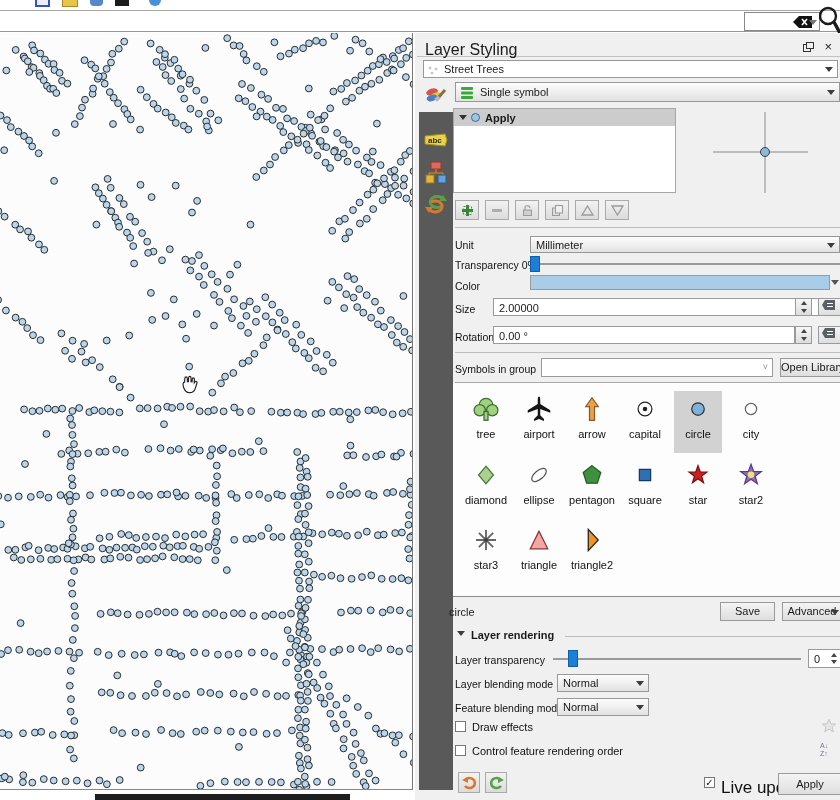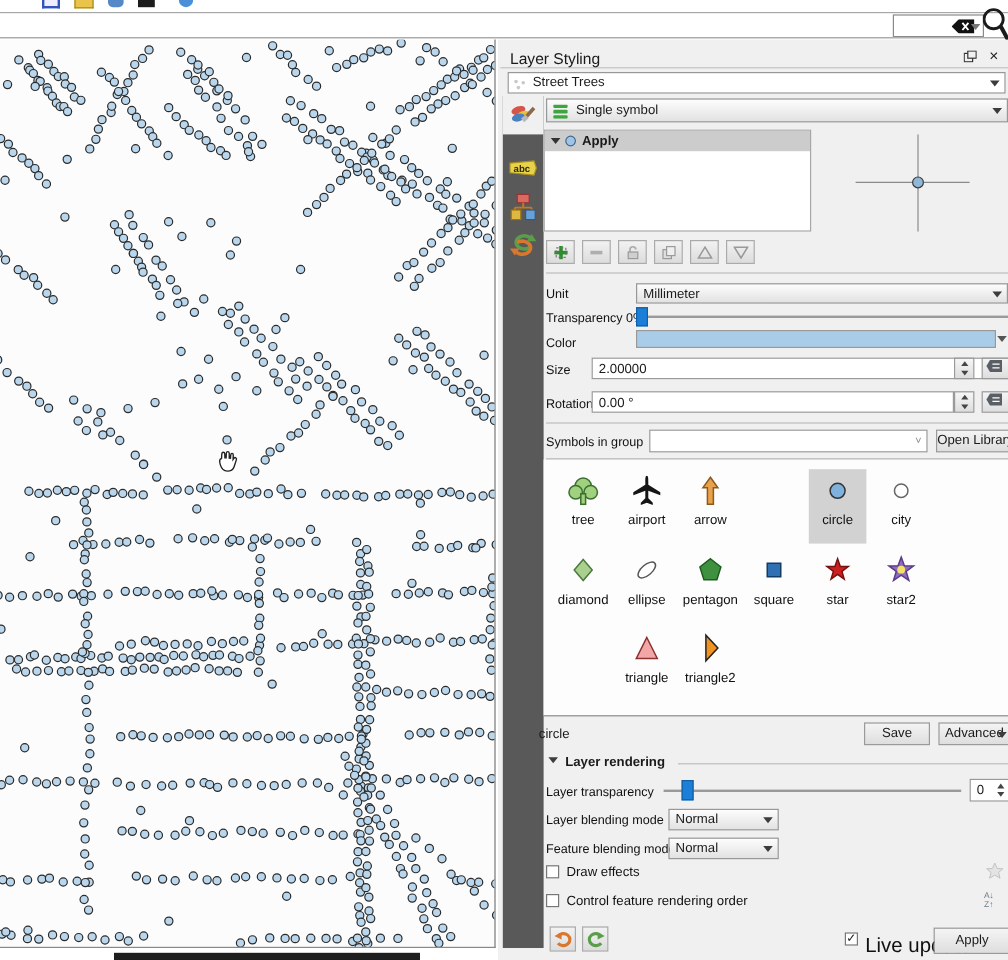--- a/index.html
+++ b/index.html
@@ -1029,21 +1029,21 @@
       <path d="M2 10 C1.2 7.5 1.6 6.2 2.8 6 L3 3 C3.1 1.6 4.8 1.6 4.9 3 L5 5.6 L5.8 5.6 L5.9 2.6 C6 1.2 7.7 1.2 7.8 2.6 L7.8 5.8 L8.6 5.9 L8.8 3.6 C8.9 2.4 10.4 2.4 10.4 3.7 L10.3 6.6 L10.8 5.9 C11.5 4.9 12.9 5.6 12.4 6.9 L10.9 11.5 C10.3 13.3 8.9 14.2 6.6 14.2 C4 14.2 2.7 12.4 2 10 Z" fill="#fff" stroke="#222" stroke-width="0.9"></path>
     </svg>
   </div>
 
   <div class="abs" style="left:95px;top:794px;width:255px;height:6px;background:#1e1e1e;"></div>
   <div class="abs" style="left:510px;top:795px;width:240px;height:5px;background:#4c4c4c;"></div>
 
   <div id="panel">
 
     <div class="abs" style="left:2px;top:5px;right:0;height:19px;border-bottom:1px solid #c2c2c2;">
-      <span class="abs" style="left:8px;top:3px;font-size:13px;">Layer Styling</span>
+      <span class="abs" style="left:8px;top:3px;font-size:16px;">Layer Styling</span>
       <svg class="abs" style="right:26px;top:4px;" width="11" height="10" viewBox="0 0 11 10">
         <rect x="0.5" y="2.5" width="7" height="7" fill="none" stroke="#333"></rect>
         <rect x="3.5" y="0.5" width="7" height="6" fill="#f0f0f0" stroke="#333"></rect>
       </svg>
       <span class="abs" style="right:8px;top:1px;font-size:13px;color:#222;">×</span>
     </div>
 
     <div class="combo" style="left:8px;top:27px;right:2px;height:18px;background:#fff;">
       <svg class="abs" style="left:3px;top:4px;" width="12" height="10">
         <circle cx="3" cy="3" r="1.5" fill="#c9c9c9"></circle>
@@ -1227,20 +1227,27 @@
             <path d="M12,2 C13,2 13,4 13,6 L13,8 L21,13 L21,15 L13,12 L13,17 L16,20 L16,21.5 L12,20 L8,21.5 L8,20 L11,17 L11,12 L3,15 L3,13 L11,8 L11,6 C11,4 11,2 12,2 Z" fill="#151515"></path>
           </svg>
           <span class="slabel">airport</span>
         </div>
         <div class="symcell" style="left: 115px; top: 8px;">
           <svg class="sicon" viewBox="0 0 24 24">
             <polygon points="12,3 17,10 14,10 14,21 10,21 10,10 7,10" fill="#e9a24b" stroke="#8a5a1e"></polygon>
           </svg>
           <span class="slabel">arrow</span>
         </div>
+        <div class="symcell" style="left: 168px; top: 8px;">
+          <svg class="sicon" viewBox="0 0 24 24">
+            <circle cx="12" cy="12" r="5.5" fill="#fff" stroke="#222"></circle>
+            <circle cx="12" cy="12" r="1.8" fill="#222"></circle>
+          </svg>
+          <span class="slabel">capital</span>
+        </div>
         <div class="symcell sel" style="left: 221px; top: 8px;">
           <svg class="sicon" viewBox="0 0 24 24">
             <circle cx="12" cy="12" r="5" fill="#7fb1de" stroke="#333"></circle>
           </svg>
           <span class="slabel">circle</span>
         </div>
         <div class="symcell" style="left: 274px; top: 8px;">
           <svg class="sicon" viewBox="0 0 24 24">
             <circle cx="12" cy="12" r="4.5" fill="#fff" stroke="#666"></circle>
           </svg>
@@ -1275,20 +1282,27 @@
             <polygon points="12,4.5 13.8,9.6 19.1,9.7 14.9,12.9 16.4,18.1 12,15 7.6,18.1 9.2,12.9 4.9,9.7 10.2,9.6" fill="#cc2020" stroke="#7a0f0f"></polygon>
           </svg>
           <span class="slabel">star</span>
         </div>
         <div class="symcell" style="left: 274px; top: 74px;">
           <svg class="sicon" viewBox="0 0 24 24">
             <polygon points="12,3.4 14.1,9.2 20.2,9.3 15.3,13 17.1,19 12,15.4 6.9,19 8.7,13 3.8,9.3 9.9,9.2" fill="#8e6cc0" stroke="#5a3a8a"></polygon>
             <circle cx="12" cy="11.8" r="2.6" fill="#f2e26a"></circle>
           </svg>
           <span class="slabel">star2</span>
+        </div>
+        <div class="symcell" style="left: 9px; top: 139px;">
+          <svg class="sicon" viewBox="0 0 24 24">
+            <path d="M12,4 L12,20 M4,12 L20,12 M6.3,6.3 L17.7,17.7 M17.7,6.3 L6.3,17.7" stroke="#666" stroke-width="1.5"></path>
+            <circle cx="12" cy="12" r="1.6" fill="#444"></circle>
+          </svg>
+          <span class="slabel">star3</span>
         </div>
         <div class="symcell" style="left: 62px; top: 139px;">
           <svg class="sicon" viewBox="0 0 24 24">
             <polygon points="12,5 19,19 5,19" fill="#f2a7a7" stroke="#8c3030"></polygon>
           </svg>
           <span class="slabel">triangle</span>
         </div>
         <div class="symcell" style="left: 115px; top: 139px;">
           <svg class="sicon" viewBox="0 0 24 24">
             <polygon points="9,3.5 9,20.5 17,12" fill="#f0941f" stroke="#222"></polygon>

